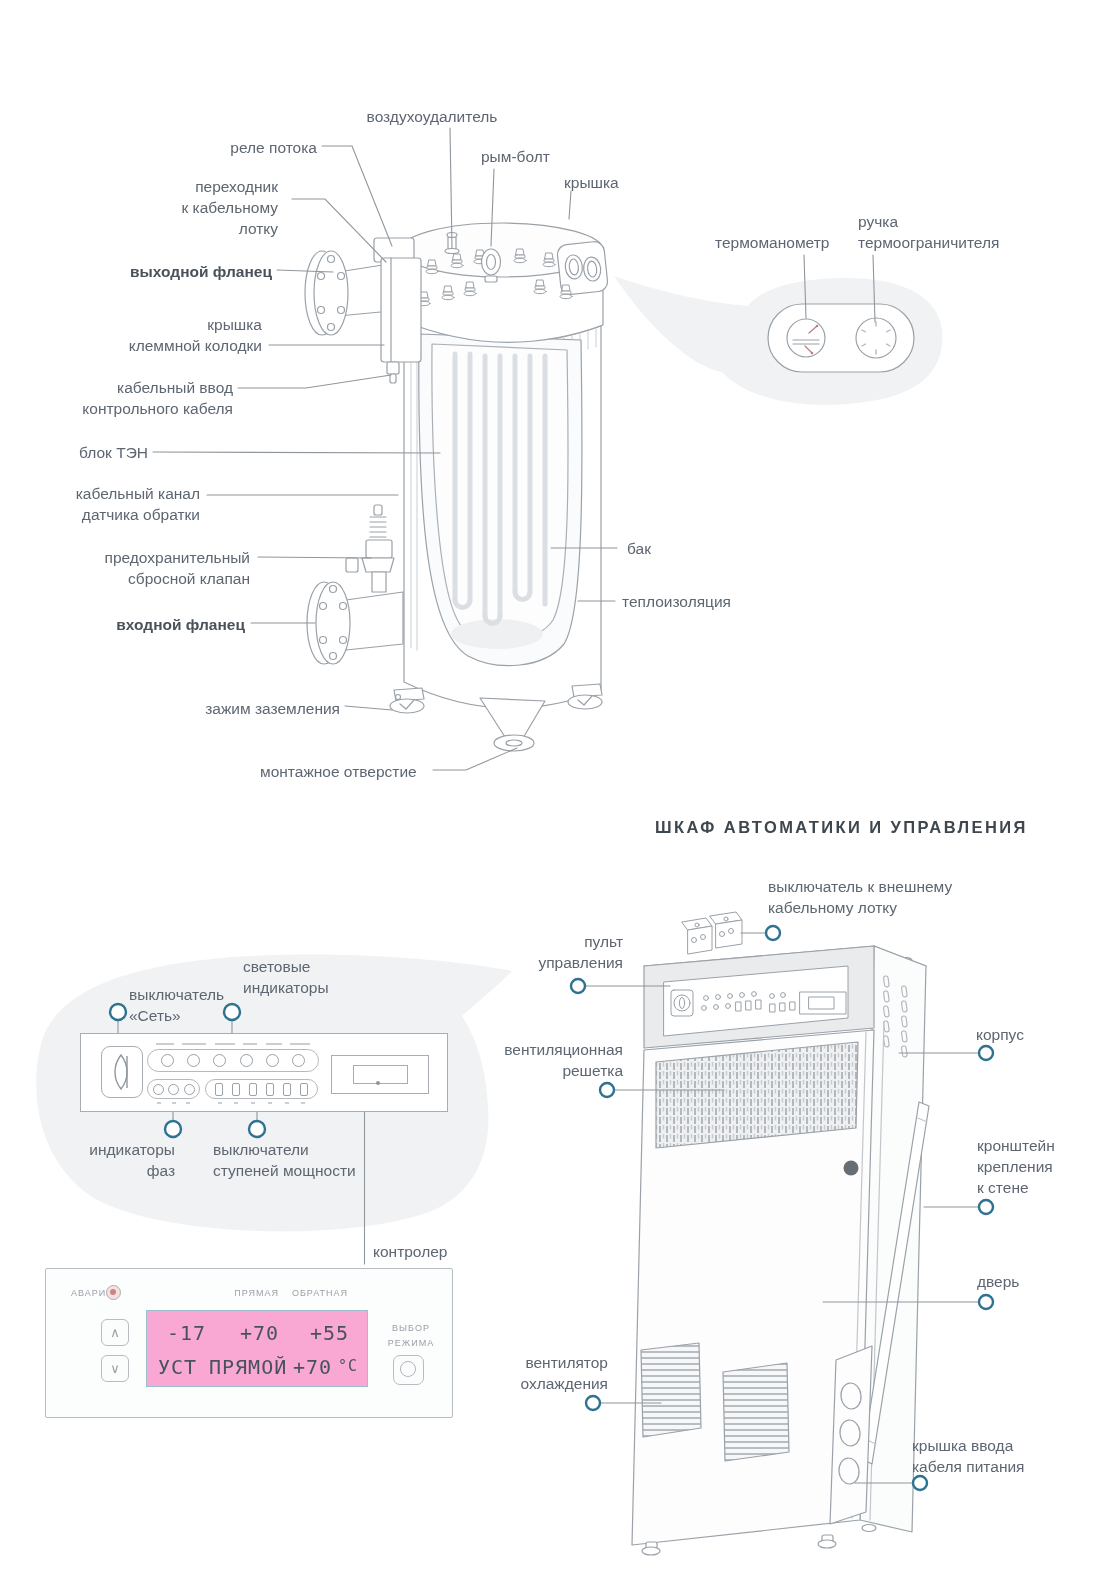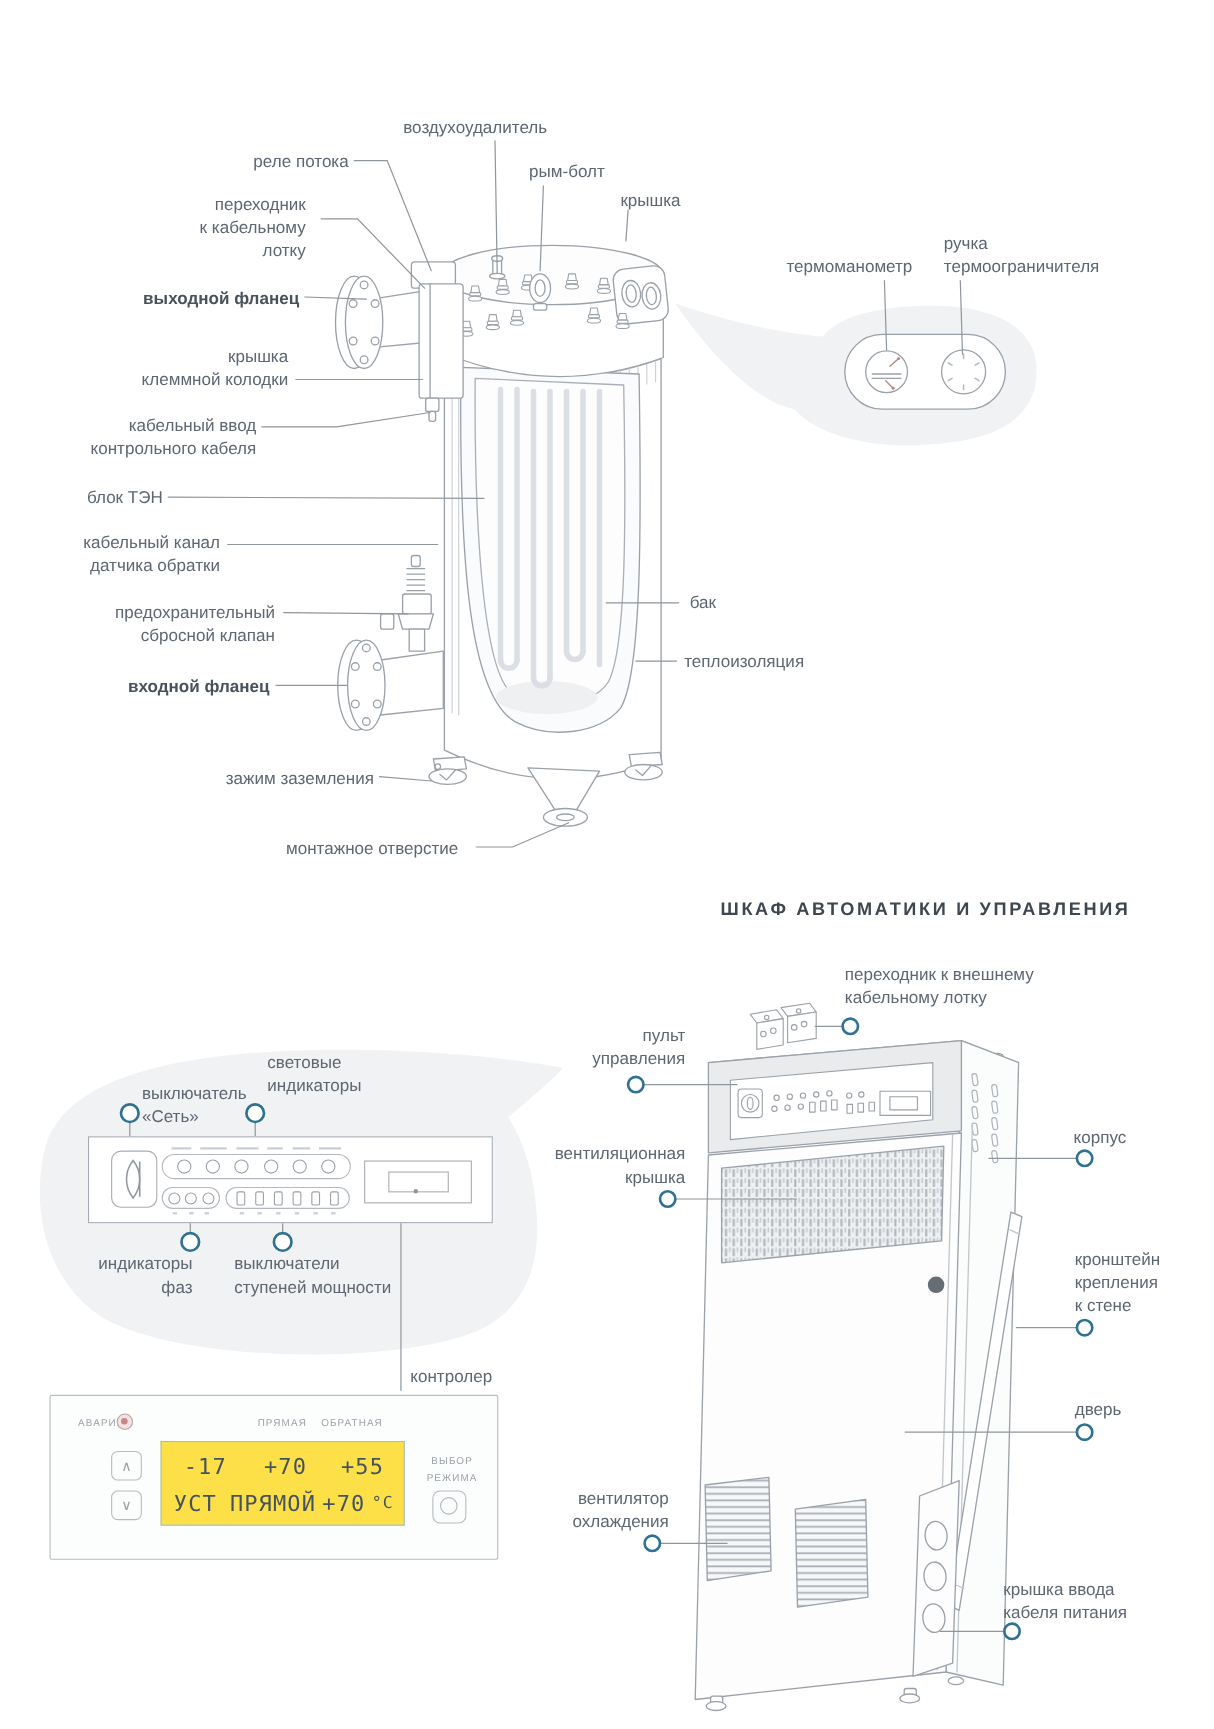--- a/index.html
+++ b/index.html
@@ -26,21 +26,21 @@
   .dash{height:2px;background:#c9ced3;}
   .disp{position:absolute;left:250px;top:21px;width:98px;height:39px;border:1.2px solid #a7adb3;box-sizing:border-box;}
   .disp-in{position:absolute;left:21px;top:9px;width:55px;height:19px;border:1px solid #a7adb3;box-sizing:border-box;}
   .disp-dot{position:absolute;left:44px;top:25px;width:4px;height:4px;border-radius:50%;background:#8f969c;}
   
   .ctrl{position:absolute;left:45px;top:1268px;width:408px;height:150px;background:#fcfdfd;border:1.5px solid #b6bcc2;border-radius:2px;box-sizing:border-box;}
   .led{position:absolute;left:60px;top:16px;width:15px;height:15px;border-radius:50%;border:1.5px solid #b7a8a8;background:#f3e2e2;box-sizing:border-box;}
   .led-core{position:absolute;left:3px;top:3px;width:6px;height:6px;border-radius:50%;background:#cc8484;}
   .cbtn{position:absolute;width:28px;height:27px;border:1.5px solid #b6bcc1;border-radius:6px;background:#fbfcfc;box-sizing:border-box;
         display:flex;align-items:center;justify-content:center;color:#9aa0a7;font-size:13px;}
-  .lcd{position:absolute;left:100px;top:41px;width:222px;height:77px;background:#fde047;border:1px solid #9dbfcf;box-sizing:border-box;}
+  .lcd{position:absolute;left:100px;top:41px;width:222px;height:77px;background:#f9a8d4;border:1px solid #9dbfcf;box-sizing:border-box;}
   .lcdtxt{position:absolute;font-family:"DejaVu Sans Mono","Liberation Mono",monospace;font-size:20px;letter-spacing:1px;color:#46535e;white-space:nowrap;}
   .lcdtxt.sm{font-size:15px;}
   .mode-btn{position:absolute;left:347px;top:86px;width:31px;height:30px;border:1.5px solid #b6bcc1;border-radius:7px;background:#fbfcfc;box-sizing:border-box;}
   .mode-btn span{position:absolute;left:6px;top:5px;width:16px;height:16px;border:1.5px solid #b0b6bc;border-radius:50%;box-sizing:border-box;}
 </style>
 </head>
 <body>
 
 <div class="canvas">
 
@@ -355,26 +355,26 @@
 сбросной клапан</div>
 <div class="lbl r bold" style="left:95px;top:614px;width:150px;">входной фланец</div>
 <div class="lbl r" style="left:190px;top:698px;width:150px;">зажим заземления</div>
 <div class="lbl" style="left:260px;top:761px;">монтажное отверстие</div>
 <div class="lbl" style="left:627px;top:538px;">бак</div>
 <div class="lbl" style="left:622px;top:591px;text-align:right;">теплоизоляция</div>
 <div class="lbl" style="left:715px;top:232px;">термоманометр</div>
 <div class="lbl" style="left:858px;top:211px;">ручка
 термоограничителя</div>
 
-<div class="lbl" style="left:768px;top:876px;">переходник к внешнему
+<div class="lbl" style="left:768px;top:876px;">выключатель к внешнему
 кабельному лотку</div>
 <div class="lbl r" style="left:523px;top:931px;width:100px;">пульт
 управления</div>
 <div class="lbl r" style="left:501px;top:1039px;width:122px;">вентиляционная
-крышка</div>
+решетка</div>
 <div class="lbl" style="left:976px;top:1024px;">корпус</div>
 <div class="lbl" style="left:977px;top:1135px;">кронштейн
 крепления
 к стене</div>
 <div class="lbl" style="left:977px;top:1271px;">дверь</div>
 <div class="lbl r" style="left:508px;top:1352px;width:100px;">вентилятор
 охлаждения</div>
 <div class="lbl" style="left:912px;top:1435px;">крышка ввода
 кабеля питания</div>
 

